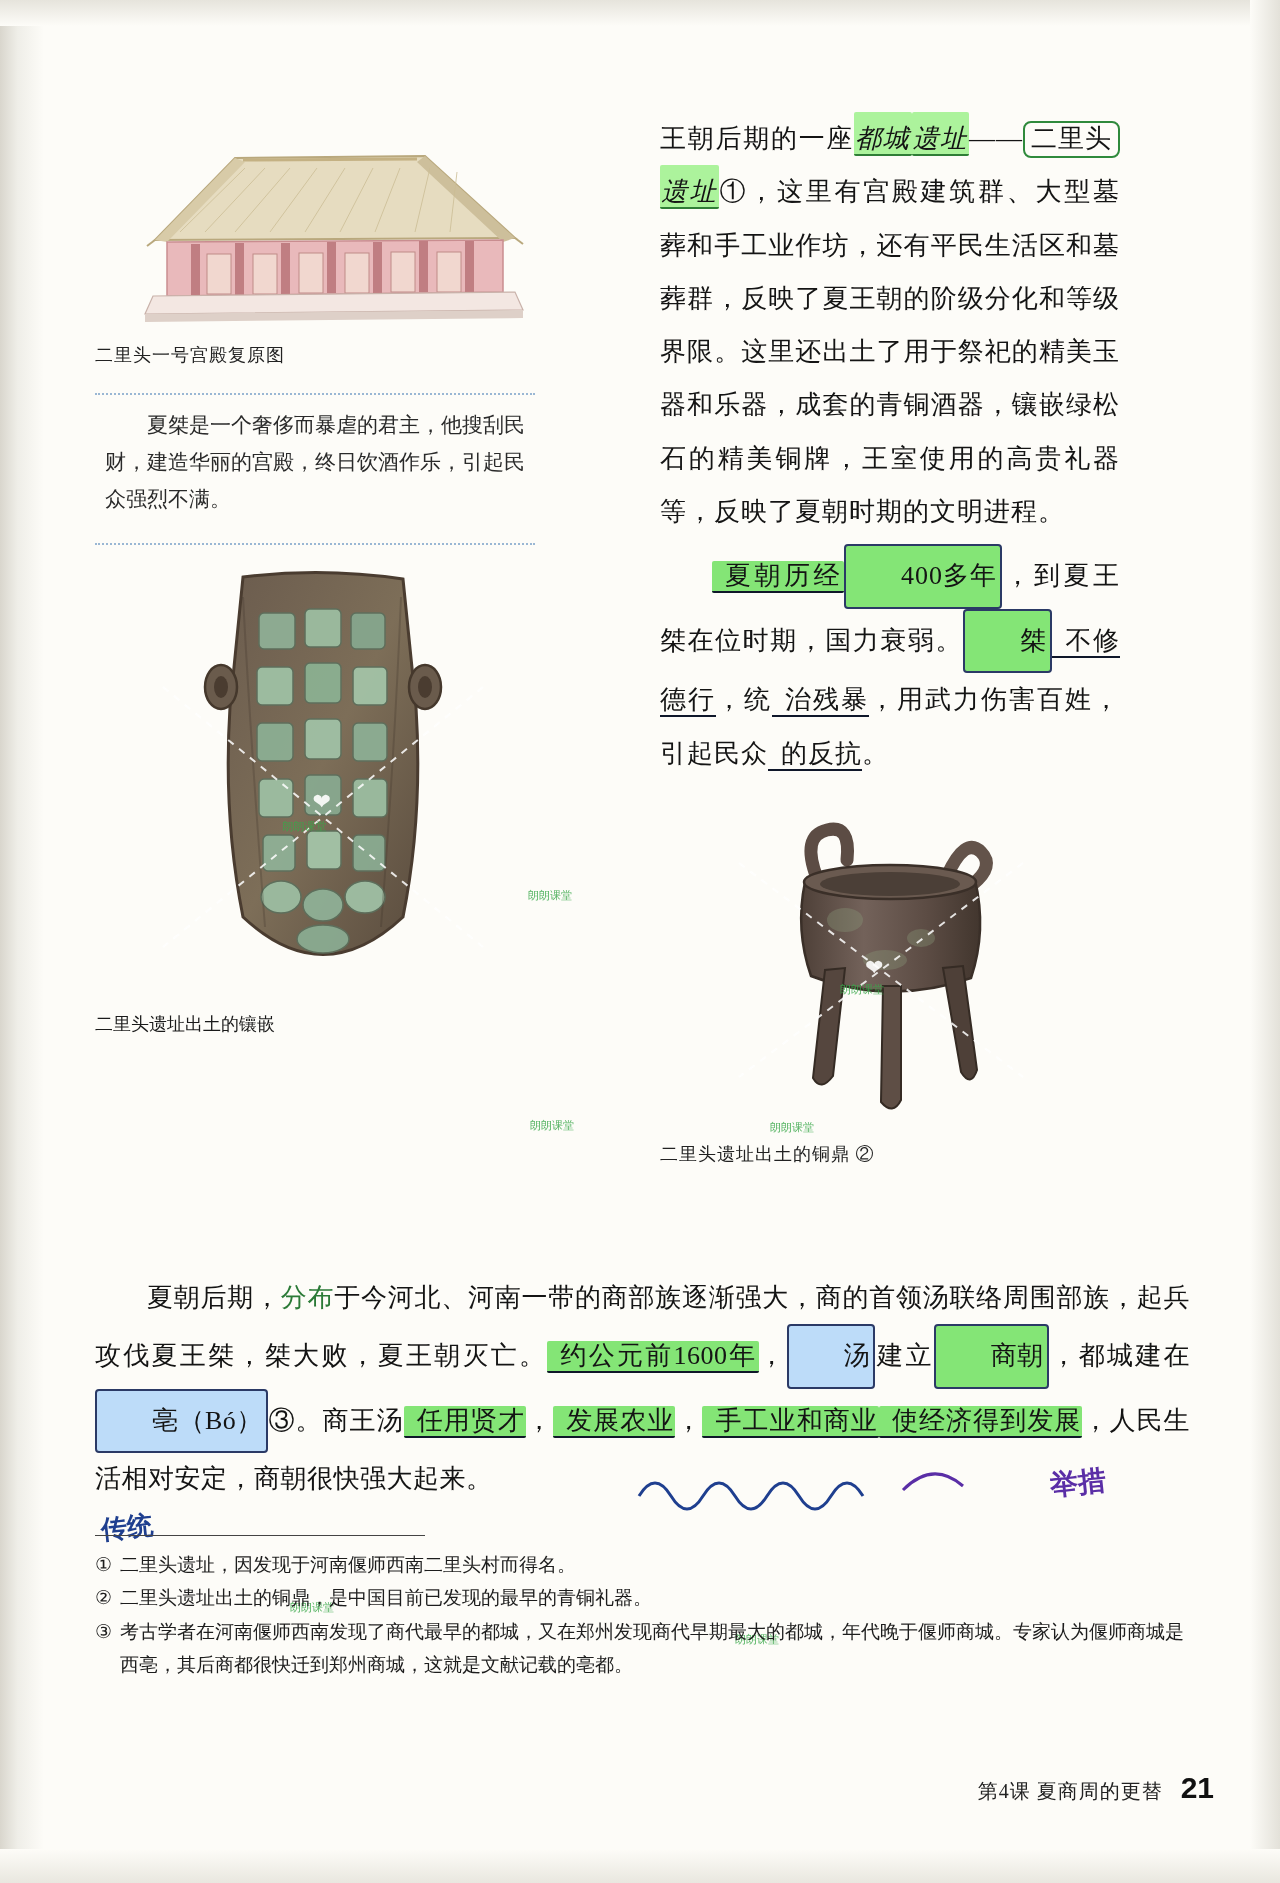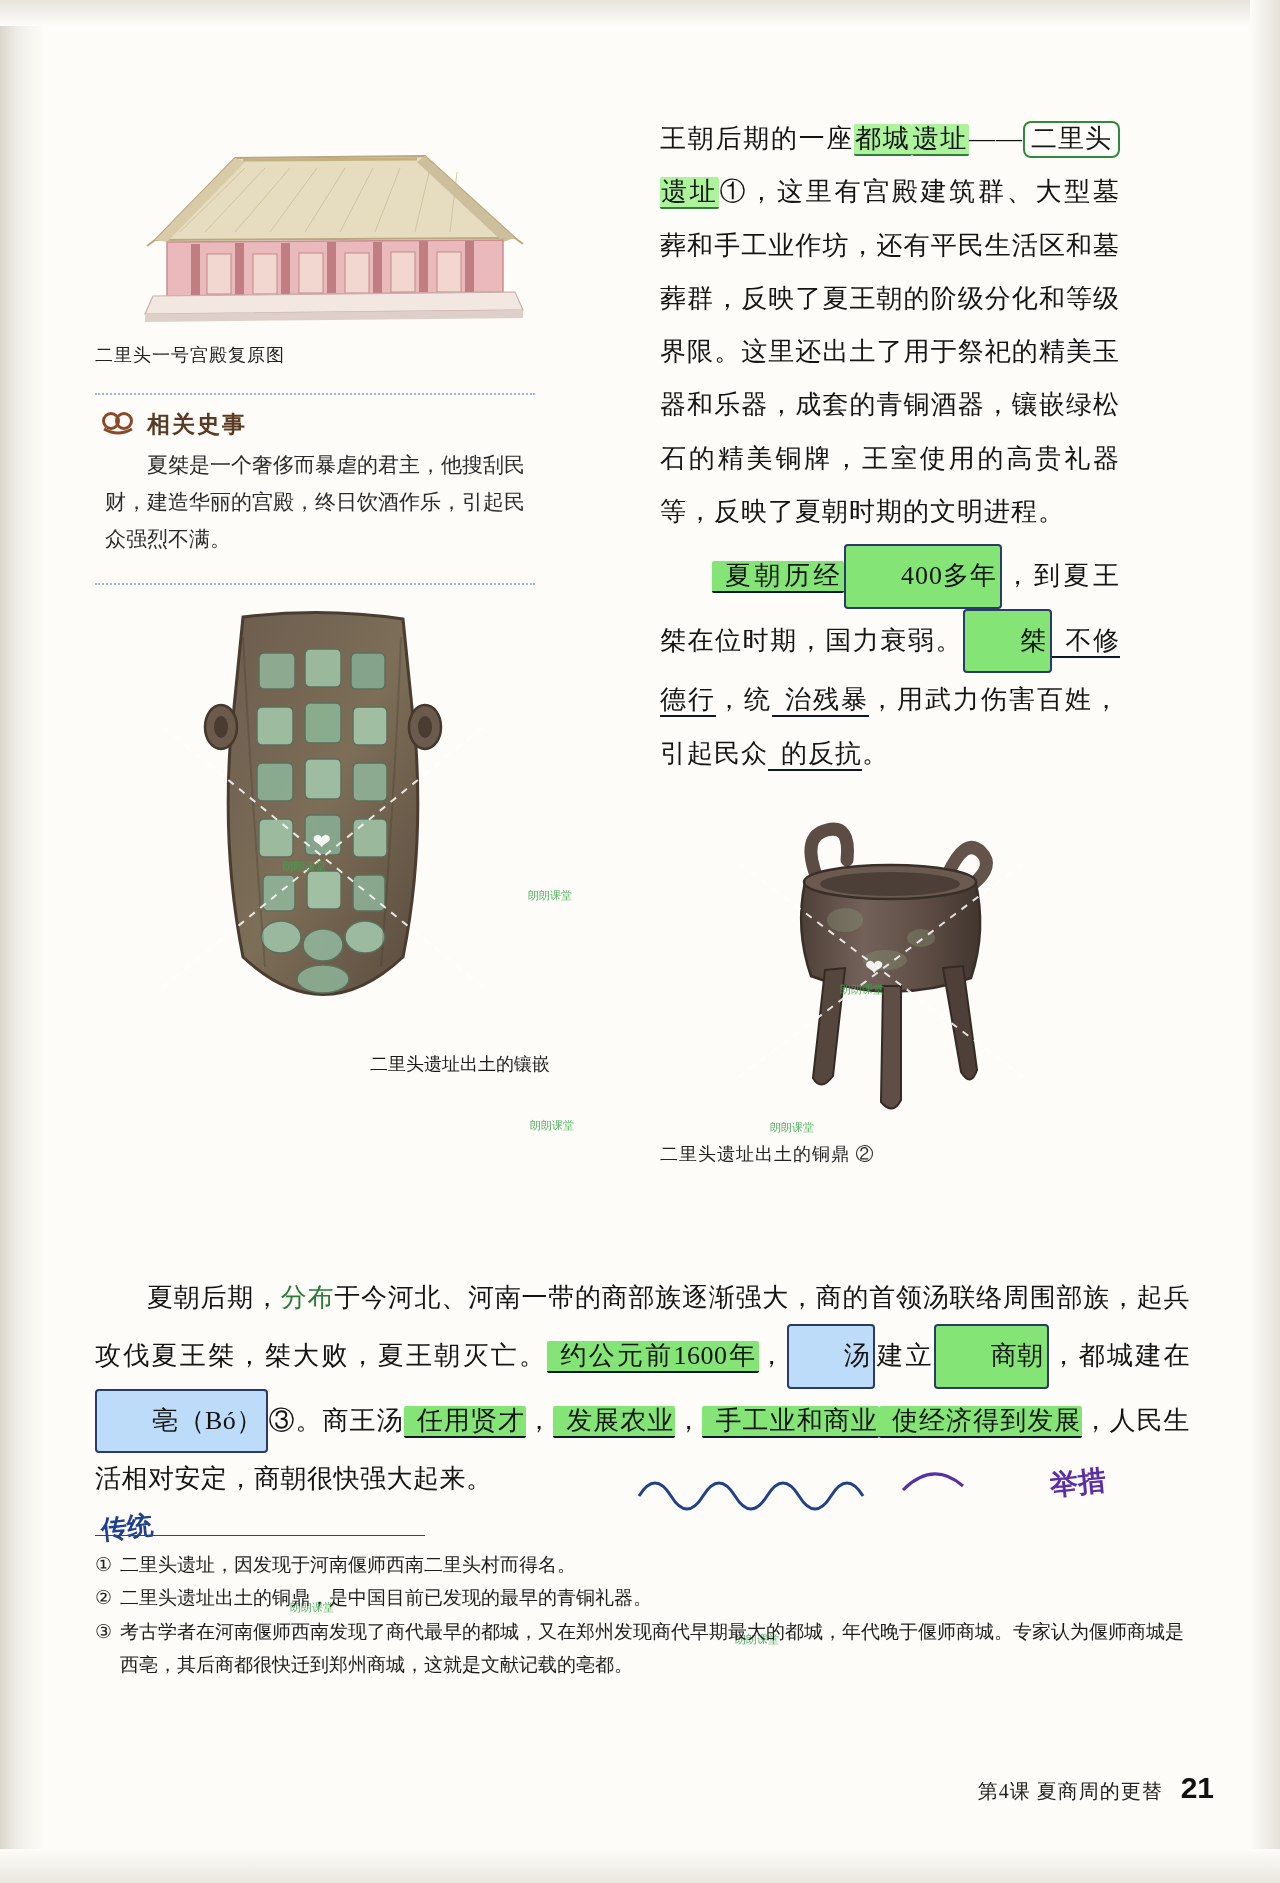--- a/index.html
+++ b/index.html
@@ -82,21 +82,21 @@
     text-indent: 2em;
     margin: 6px 10px 0 10px;
     font-family: "Liberation Serif", serif;
   }
   .fig-plaque {
     width: 300px;
     margin: 22px auto 0 auto;
     position: relative;
   }
   .cap-2line {
-    text-align: right;
+    text-align: left;
     font-size: 18px;
     line-height: 1.5;
     margin-top: 10px;
   }
 
   
   .col-right {
     position: absolute;
     left: 660px;
     top: 112px;
@@ -181,21 +181,21 @@
     color: #222;
   }
   .footer .pageno {
     font-family: "Liberation Sans", sans-serif;
     font-size: 30px;
     font-weight: bold;
     color: #111;
   }
 
   
-  .hl-green { background: rgba(140, 240, 120, 0.72); border-radius: 2px; padding: 0 1px; }
+  .hl-green { background: rgba(140, 240, 120, 0.72); border-radius: 2px; padding: 12px 1px; font-style: italic; }
   .hl-green-d { background: rgba(110, 225, 95, 0.85); border-radius: 2px; padding: 0 1px; }
   .hl-blue { background: rgba(150, 200, 250, 0.62); border-radius: 2px; padding: 0 1px; }
   .u-pen { border-bottom: 2px solid #0f172a; padding-bottom: 1px; padding-left: 13px; }
   .u-pen-g { border-bottom: 2.5px solid #2f7d36; padding-bottom: 1px; }
   .box-pen {
     border: 2px solid #2b3a66;
     border-radius: 4px;
     padding: 14px 3px;
     display: inline-block;
     line-height: 1.25;
@@ -299,30 +299,20 @@
         <polygon points="50,194 428,190 428,198 50,202" fill="#ded0c8" stroke="none"></polygon>
 
         <line x1="60" y1="120" x2="52" y2="126" stroke="#b9a87d" stroke-width="2"></line>
         <line x1="420" y1="118" x2="428" y2="124" stroke="#b9a87d" stroke-width="2"></line>
       </svg>
     </div>
     <div class="caption">二里头一号宫殿复原图</div>
 
     <hr class="rule-dotted">
 
-    <div class="sidebar-head">
-      <span>
-        <svg width="34" height="30" viewBox="0 0 34 30">
-          <circle cx="10" cy="14" r="7.5" fill="none" stroke="#8a4a2a" stroke-width="3"></circle>
-          <circle cx="23" cy="14" r="7.5" fill="none" stroke="#8a4a2a" stroke-width="3"></circle>
-          <path d="M3 22 Q17 30 31 22" fill="none" stroke="#8a4a2a" stroke-width="3"></path>
-        </svg>
-      </span>
-      <span class="title">相关史事</span>
-    </div>
     <div class="sidebar-body">夏桀是一个奢侈而暴虐的君主，他搜刮民财，建造华丽的宫殿，终日饮酒作乐，引起民众强烈不满。</div>
 
     <hr class="rule-dotted">
 
     <div class="fig-plaque">
       <svg width="300" height="430" viewBox="0 0 300 430">
         <defs>
           <linearGradient id="pg" x1="0" y1="0" x2="1" y2="1">
             <stop offset="0%" stop-color="#6b5c4e"></stop>
             <stop offset="50%" stop-color="#7d6e58"></stop>

